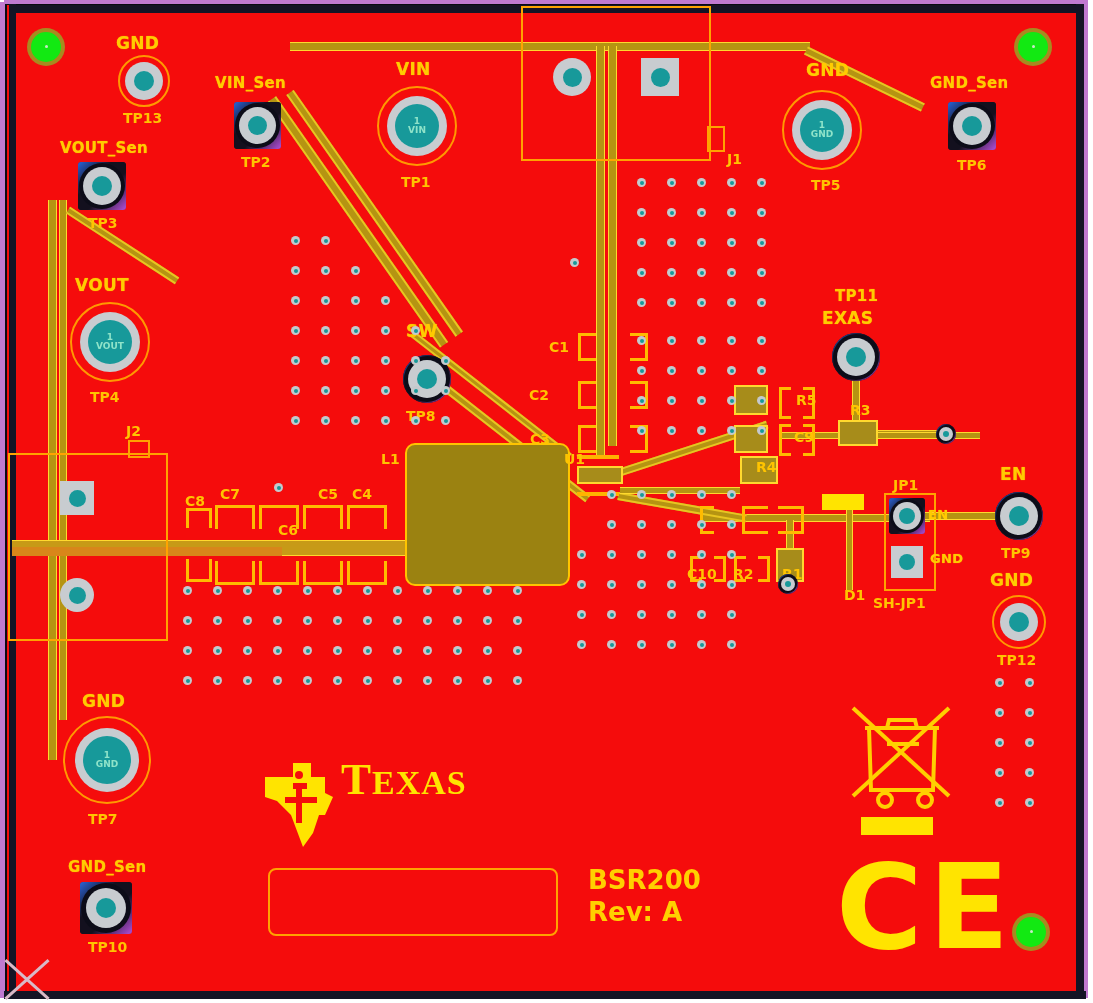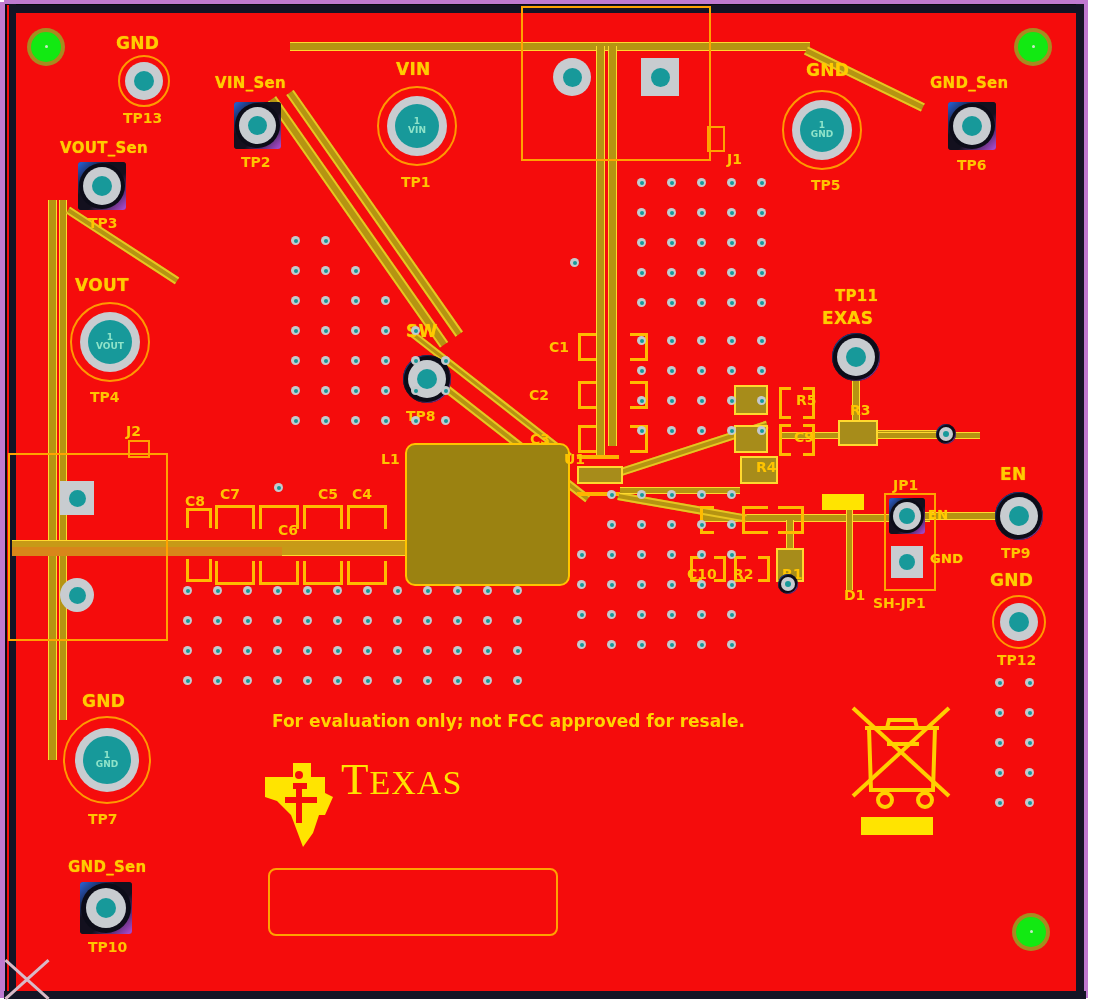--- a/index.html
+++ b/index.html
@@ -73,21 +73,21 @@
   .fp i{position:absolute;background:#ffbb00;display:block;}
 
   .ind-body{position:absolute;background:#9b8211;border:2px solid #ffc400;border-radius:10px;box-sizing:border-box;}
   .ind-pad{position:absolute;background:#9b8211;}
 
   .yellow-bar{position:absolute;background:#ffe400;}
 
   
   #ti-logo{position:absolute;}
   #ti-logo .tx{position:absolute;left:78px;top:4px;color:#ffe400;
-      font-family:"Liberation Serif",serif;font-weight:normal;font-size:34px;line-height:36px;
+      font-family:"Liberation Serif",serif;font-weight:bold;font-size:34px;line-height:36px;
       letter-spacing:1px;}
   #ti-logo .tx .c{font-size:45px;}
 
   
   #board-name{position:absolute;color:#ffd000;font-family:"DejaVu Sans",sans-serif;
       font-weight:bold;font-size:26px;line-height:32px;}
   #fcc-note{position:absolute;color:#ffd400;font-family:"DejaVu Sans",sans-serif;
       font-weight:bold;font-size:17px;white-space:nowrap;}
   #ce-mark{position:absolute;color:#ffe400;font-family:"DejaVu Sans",sans-serif;
       font-weight:bold;font-size:118px;line-height:110px;letter-spacing:6px;}
@@ -639,52 +639,56 @@
       <div class="via tiny" style="left: 637px; top: 298px;"></div>
       <div class="via tiny" style="left: 667px; top: 298px;"></div>
       <div class="via tiny" style="left: 697px; top: 298px;"></div>
       <div class="via tiny" style="left: 727px; top: 298px;"></div>
       <div class="via tiny" style="left: 757px; top: 298px;"></div>
     </div>
 
   <div class="via tiny" style="left:274px;top:483px;"></div>
   <div class="via tiny" style="left:570px;top:258px;"></div>
 
-  <div id="fcc-note" style="left:272px;top:711px;">For evaluation only; not FCC approved for resale.</div>
 
   <div id="ti-logo" style="left:263px;top:757px;width:400px;height:95px;">
     <svg width="78" height="92" viewBox="0 0 78 92">
       <path d="M2 20 L30 20 L30 6 L48 6 L48 20 L62 20 L62 36 L70 40 L62 58 L56 58 L50 76 L40 90 L34 74 L28 58 L14 44 L2 40 Z" fill="#ffe400"></path>
       <path d="M30 26 L44 26 L44 32 L39 32 L39 66 L33 66 L33 32 L30 32 Z" fill="#f50c0c"></path>
       <circle cx="36" cy="18" r="4" fill="#f50c0c"></circle>
       <path d="M22 40 L54 40 L54 46 L22 46 Z" fill="#f50c0c"></path>
     </svg>
     <div class="tx">
       <div><span class="c">T</span><span>EXAS</span></div>
     </div>
   </div>
 
   <div class="note-box" style="left:268px;top:868px;width:290px;height:68px;"></div>
 
+  <div id="board-name" style="left:588px;top:864px;">
+    <div>BSR200</div>
+    <div>Rev: A</div>
+  </div>
 
   <svg style="position:absolute;left:845px;top:700px;" width="118" height="110" viewBox="0 0 118 110">
     <g stroke="#ffcf00" stroke-width="4" fill="none">
       <path d="M24 28 L26 90 L88 90 L90 28 Z"></path>
       <path d="M20 28 L94 28"></path>
       <path d="M42 28 L44 20 L70 20 L72 28"></path>
       <path d="M42 44 L74 44"></path>
       <circle cx="40" cy="100" r="7"></circle>
       <circle cx="80" cy="100" r="7"></circle>
     </g>
     <g stroke="#ffcf00" stroke-width="4">
       <line x1="8" y1="8" x2="104" y2="96"></line>
       <line x1="104" y1="8" x2="8" y2="96"></line>
     </g>
   </svg>
   <div class="yellow-bar" style="left:861px;top:817px;width:72px;height:18px;"></div>
 
+  <div id="ce-mark" style="left:836px;top:852px;">CE</div>
 
   <div class="fid" style="left:0px;top:958px;width:60px;height:45px;">
     <i style="left:-2px;top:20px;transform:rotate(42deg);"></i>
     <i style="left:-2px;top:20px;transform:rotate(-42deg);"></i>
   </div>
 
 </div>
 
 </body></html>

